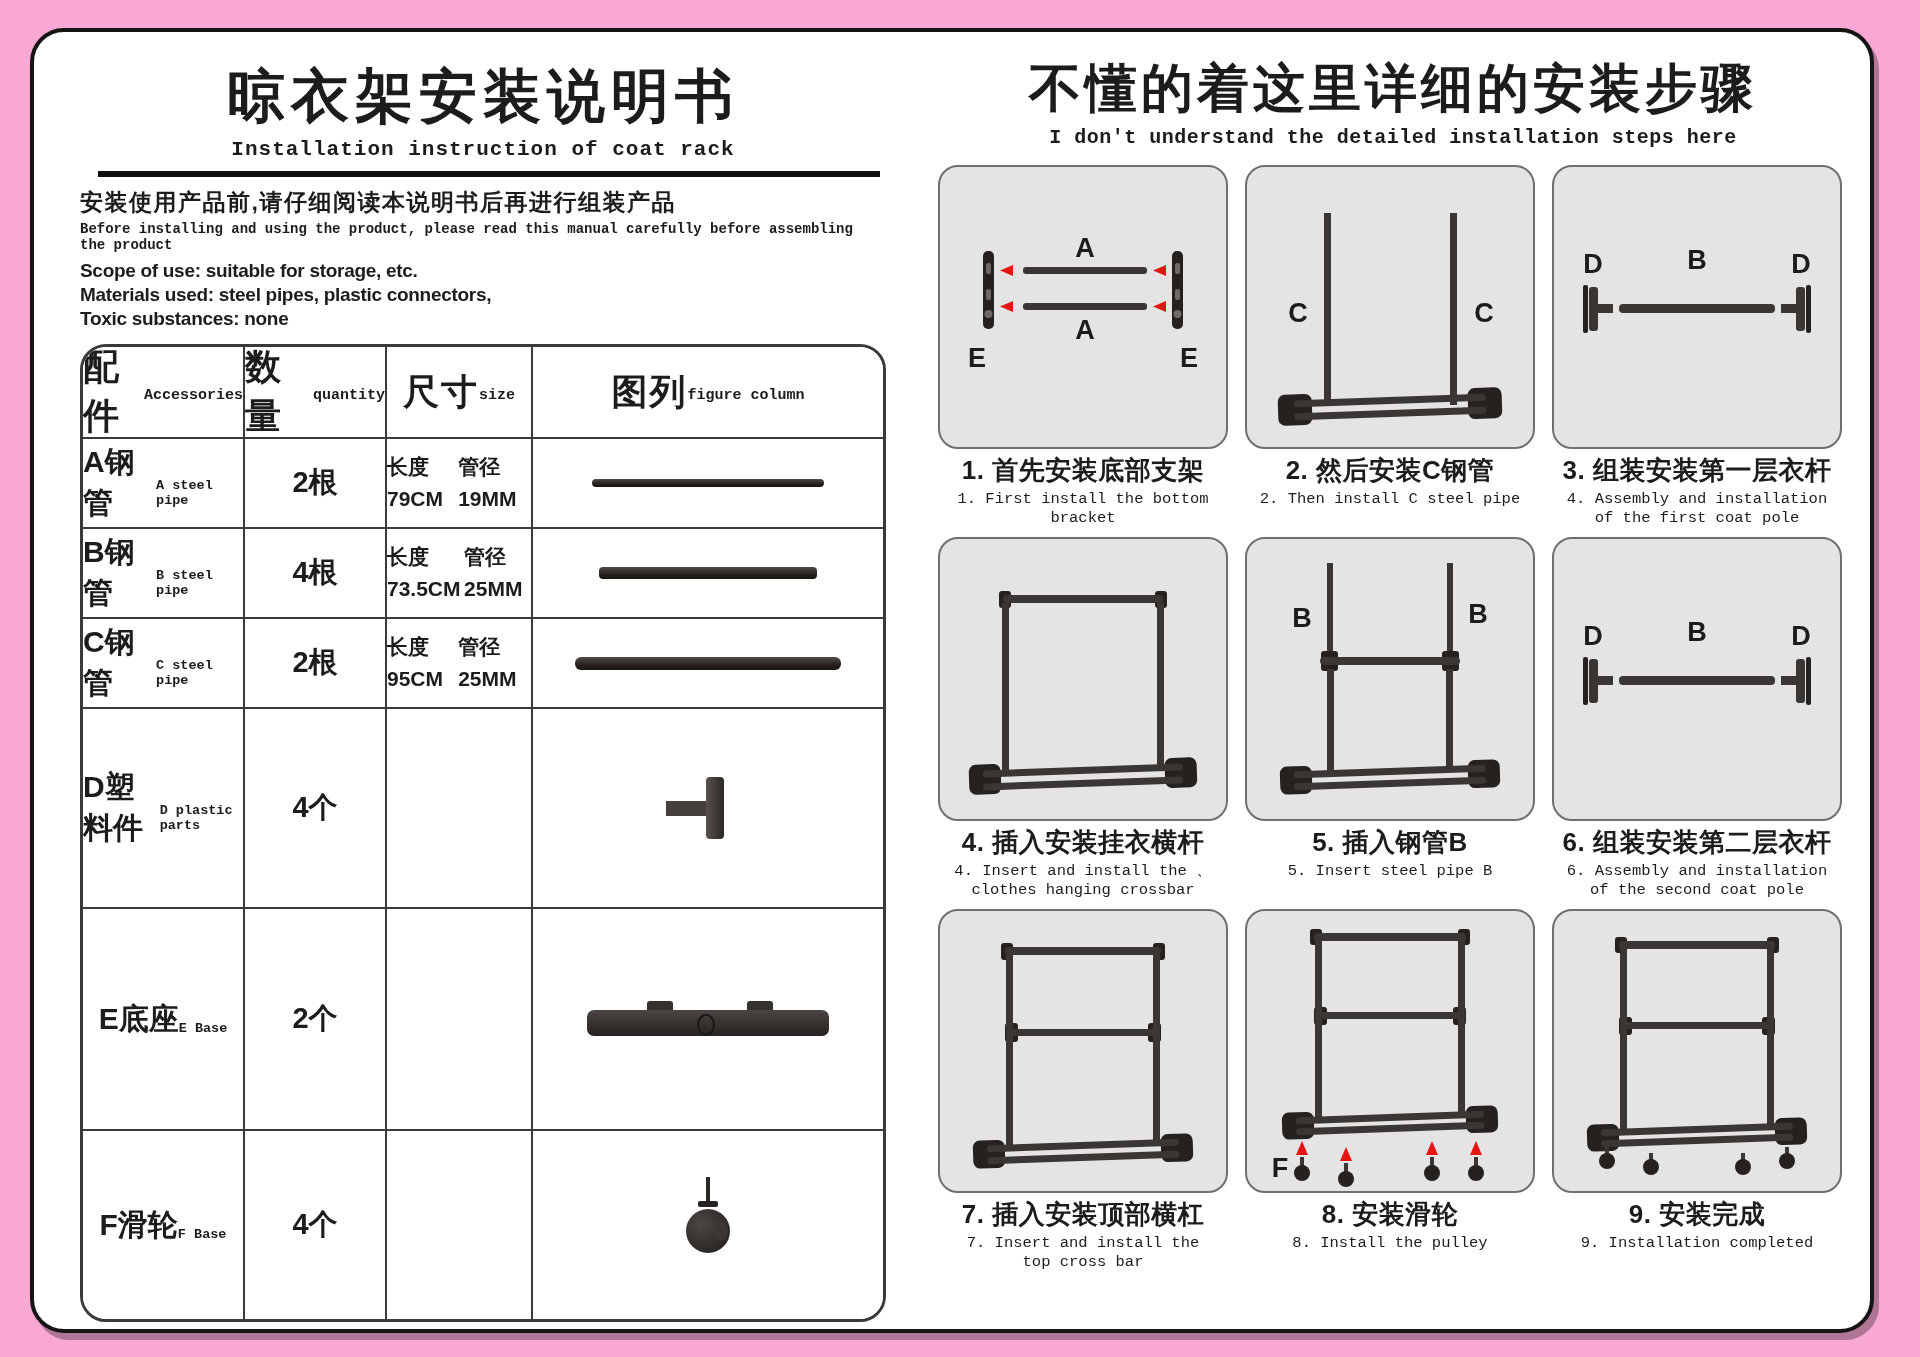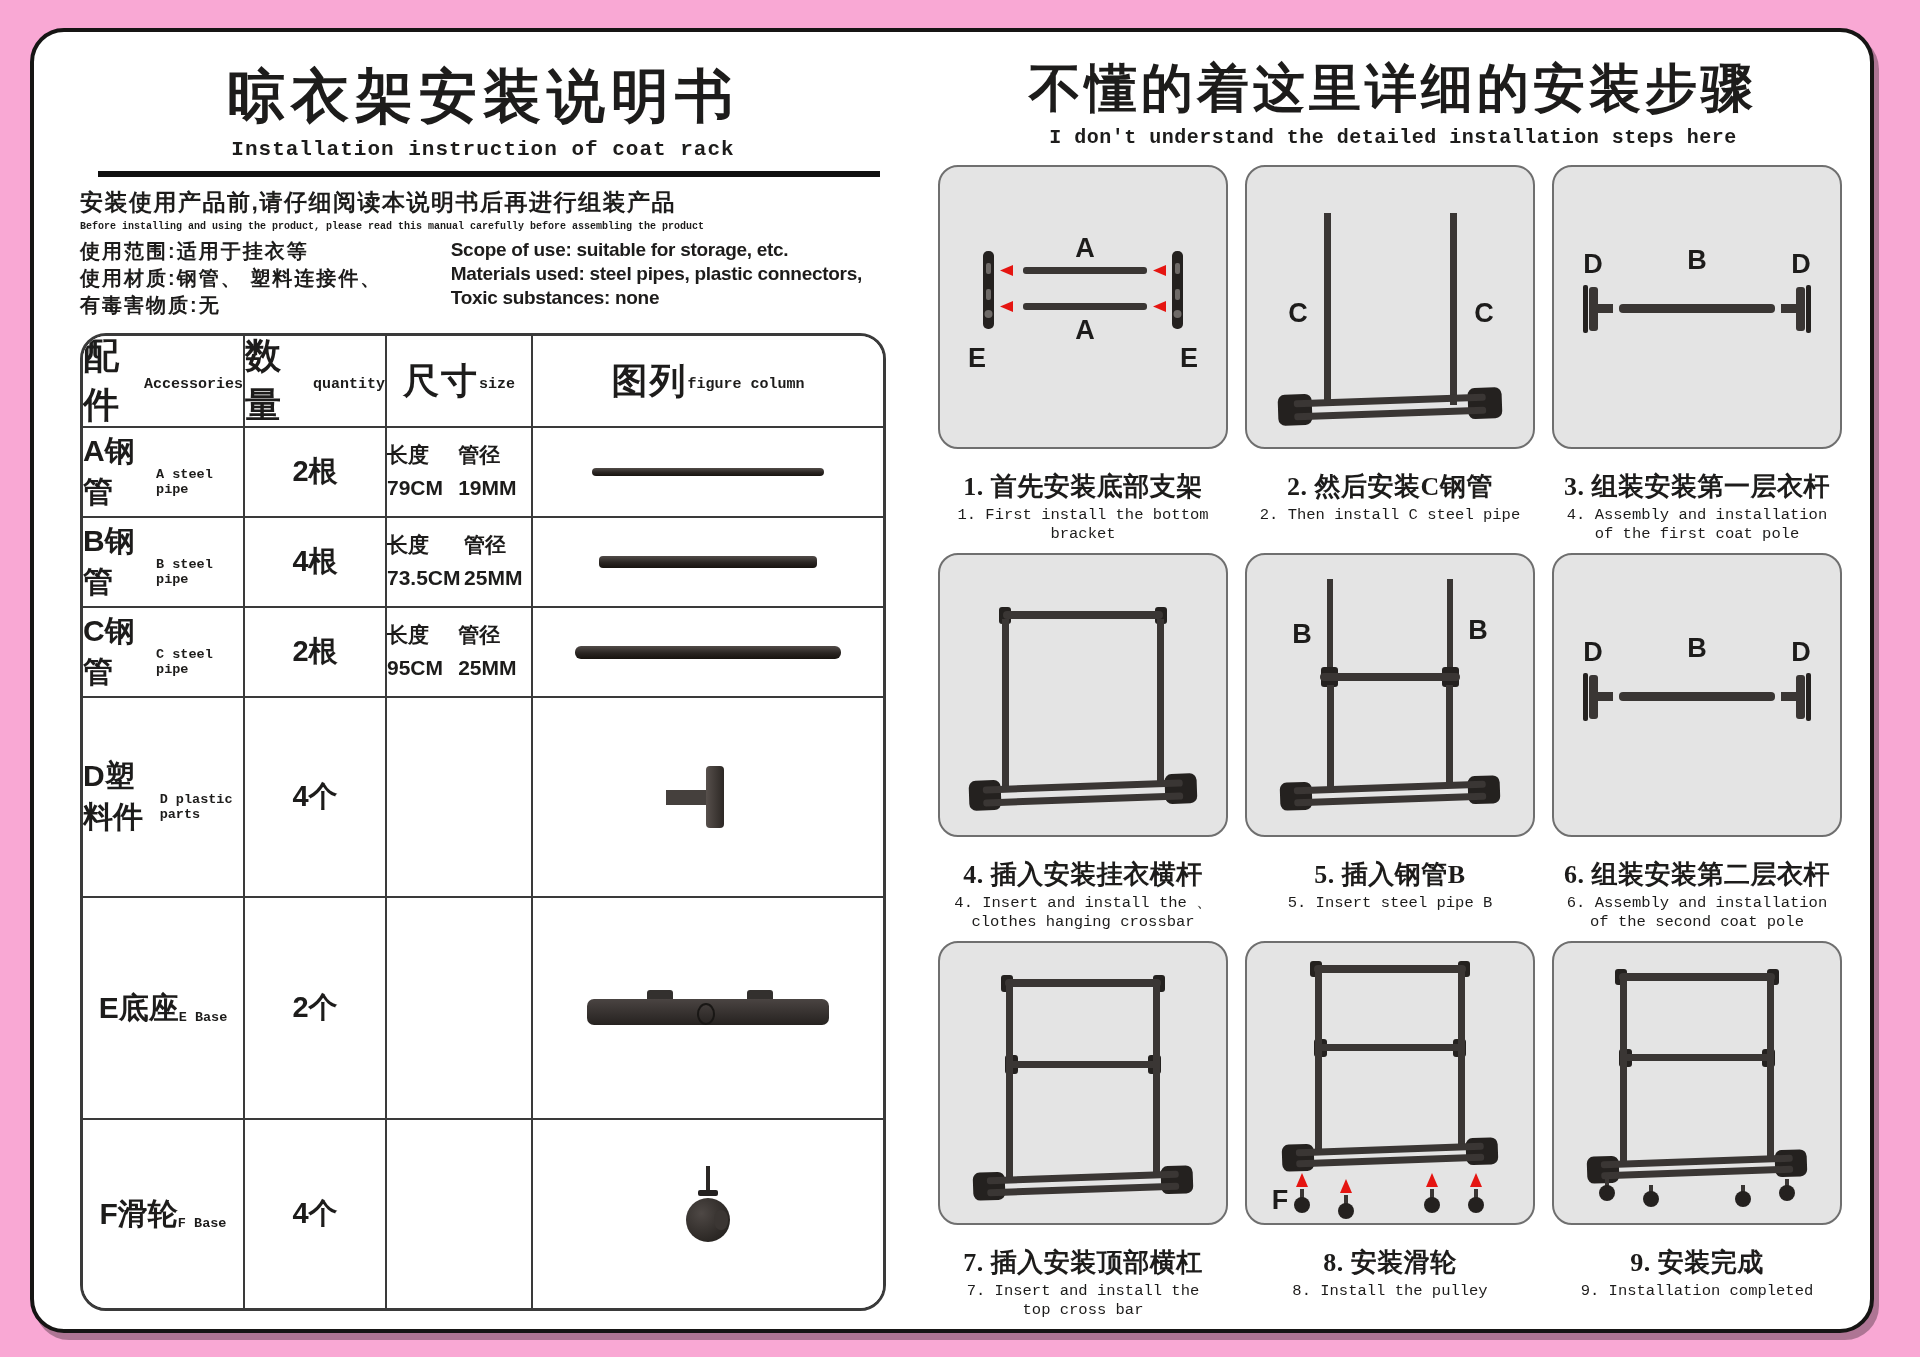--- a/index.html
+++ b/index.html
@@ -8,21 +8,21 @@
   .card{position:absolute;left:30px;top:28px;right:46px;bottom:24px;background:#ffffff;
         border:4px solid #161514;border-radius:34px;box-shadow:5px 7px 0 rgba(0,0,0,.30);
         display:flex;overflow:hidden;}
   
   .col-left{width:880px;box-sizing:border-box;padding:20px 28px 0 46px;flex:none;}
   .title-cn{font-size:58px;font-weight:700;text-align:center;letter-spacing:6px;margin:6px 0 0 0;}
   .title-en{font-family:"Liberation Mono","DejaVu Sans Mono",monospace;font-size:21px;font-weight:700;
             text-align:center;letter-spacing:1px;margin-top:2px;}
   .rule{height:6px;background:#101010;margin:10px 6px 10px 18px;}
   .warn-cn{font-size:23px;font-weight:700;letter-spacing:1.5px;}
-  .warn-en{font-family:"Liberation Mono","DejaVu Sans Mono",monospace;font-size:10px;font-weight:700;margin-top:3px;}
+  .warn-en{font-family:"Liberation Mono","DejaVu Sans Mono",monospace;font-size:14px;font-weight:700;margin-top:3px;}
   .info-row{display:flex;margin-top:6px;}
   .info-cn{width:46%;font-size:20px;font-weight:600;letter-spacing:2px;line-height:1.35;}
   .info-en{width:54%;font-size:19px;font-weight:700;line-height:1.25;letter-spacing:-0.3px;}
   .info-cn div,.info-en div{white-space:nowrap;}
   
   .parts{margin-top:14px;border:3px solid #3a3a3a;border-radius:26px;overflow:hidden;
          display:grid;grid-template-columns:162px 142px 146px 1fr;
          grid-template-rows:92px 90px 90px 90px 200px 222px 188px;}
   .cell{border-right:2.5px solid #3a3a3a;border-bottom:2.5px solid #3a3a3a;
         display:flex;flex-direction:row;align-items:center;justify-content:center;background:#fff;}
@@ -53,21 +53,21 @@
   .caster .wheel{position:absolute;left:8px;top:32px;width:44px;height:44px;background:radial-gradient(circle at 35% 35%,#4e4845,#1c1916);border-radius:50%;}
   .caster .hub{position:absolute;left:36px;top:44px;width:14px;height:20px;background:#3b3633;border-radius:45%;}
   
   .col-right{flex:1;box-sizing:border-box;padding:18px 22px 12px 24px;}
   .r-title-cn{font-size:52px;font-weight:700;text-align:center;letter-spacing:4px;margin:4px 0 0 0;}
   .r-title-en{font-family:"Liberation Mono","DejaVu Sans Mono",monospace;font-size:20px;font-weight:700;
               text-align:center;letter-spacing:0.5px;margin-top:2px;}
   .steps{display:grid;grid-template-columns:repeat(3,290px);column-gap:17px;row-gap:8px;margin-top:16px;}
   .panel{height:280px;background:#e4e4e4;border:2px solid #6f6f6f;border-radius:20px;overflow:hidden;}
   .panel svg{display:block;width:100%;height:100%;}
-  .cap-cn{text-align:center;font-size:26px;font-weight:700;margin-top:20px;letter-spacing:0.5px;font-family:Liberation Serif, serif;}
+  .cap-cn{text-align:center;font-size:26px;font-weight:700;margin-top:4px;letter-spacing:0.5px;}
   .cap-en{text-align:center;font-family:"Liberation Mono","DejaVu Sans Mono",monospace;
           font-size:15.5px;font-weight:400;line-height:1.25;margin:2px auto 0 auto;max-width:268px;}
   
   .svg-pipe{fill:#3a3634;}
   .svg-dark{fill:#24211f;}
   .svg-slot{fill:#6e6a67;}
   .svg-red{fill:#e51511;}
   .svg-label{font-family:"Liberation Sans","DejaVu Sans",sans-serif;font-size:27px;font-weight:700;fill:#1d1c1b;}
 </style>
 </head>
@@ -76,25 +76,20 @@
 <div class="page">
   <div class="card">
 
     <div class="col-left">
       <div class="title-cn">晾衣架安装说明书</div>
       <div class="title-en">Installation instruction of coat rack</div>
       <div class="rule"></div>
       <div class="warn-cn">安装使用产品前,请仔细阅读本说明书后再进行组装产品</div>
       <div class="warn-en">Before installing and using the product, please read this manual carefully before assembling the product</div>
       <div class="info-row">
-        <div class="info-cn">
-          <div>使用范围:适用于挂衣等</div>
-          <div>使用材质:钢管、 塑料连接件、</div>
-          <div>有毒害物质:无</div>
-        </div>
         <div class="info-en">
           <div>Scope of use: suitable for storage, etc.</div>
           <div>Materials used: steel pipes, plastic connectors,</div>
           <div>Toxic substances: none</div>
         </div>
       </div>
 
       <div class="parts">
 
         <div class="cell">

